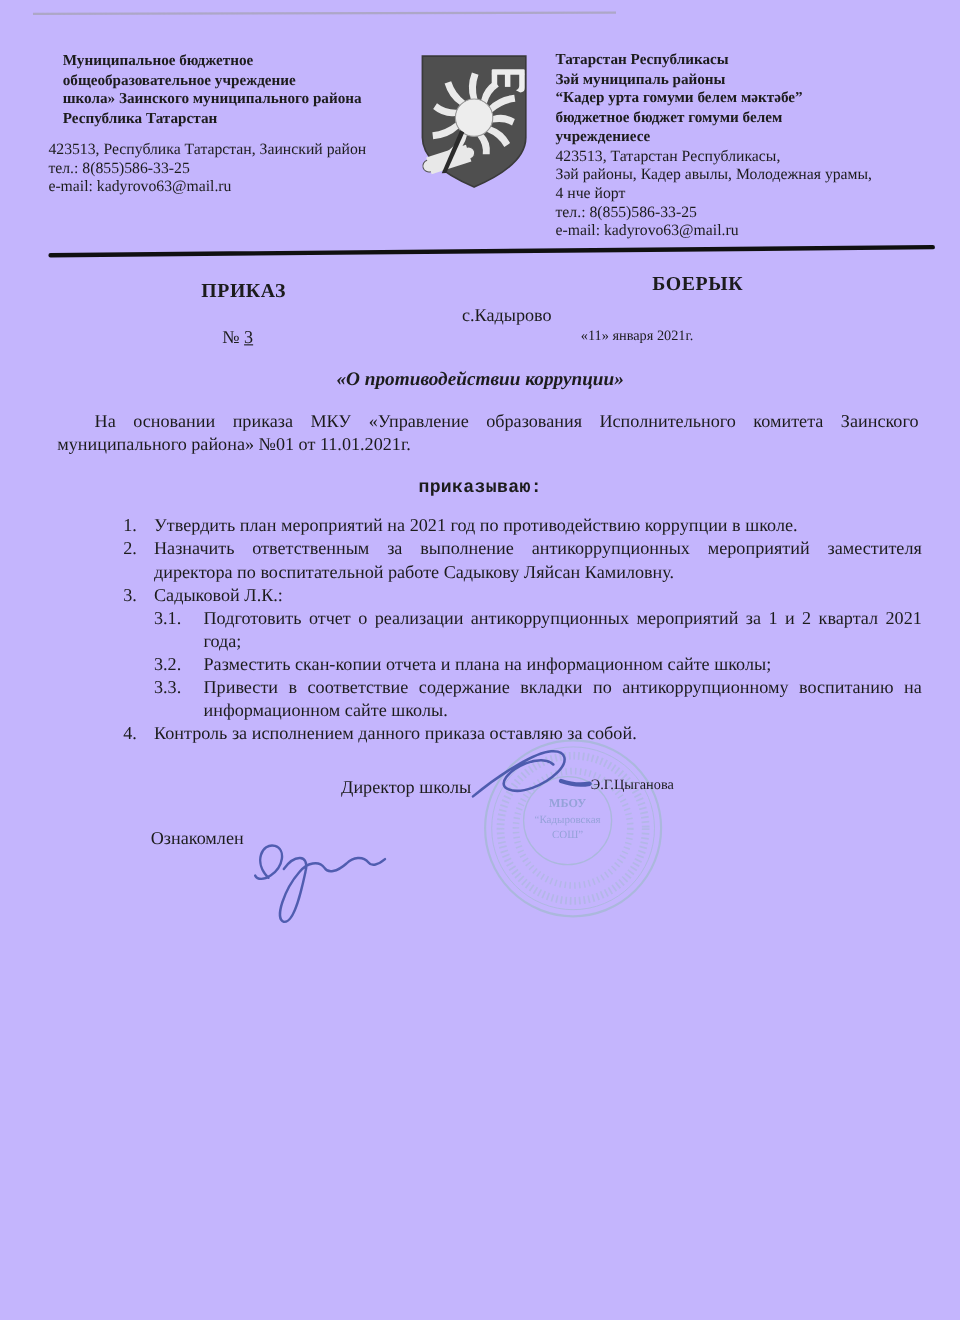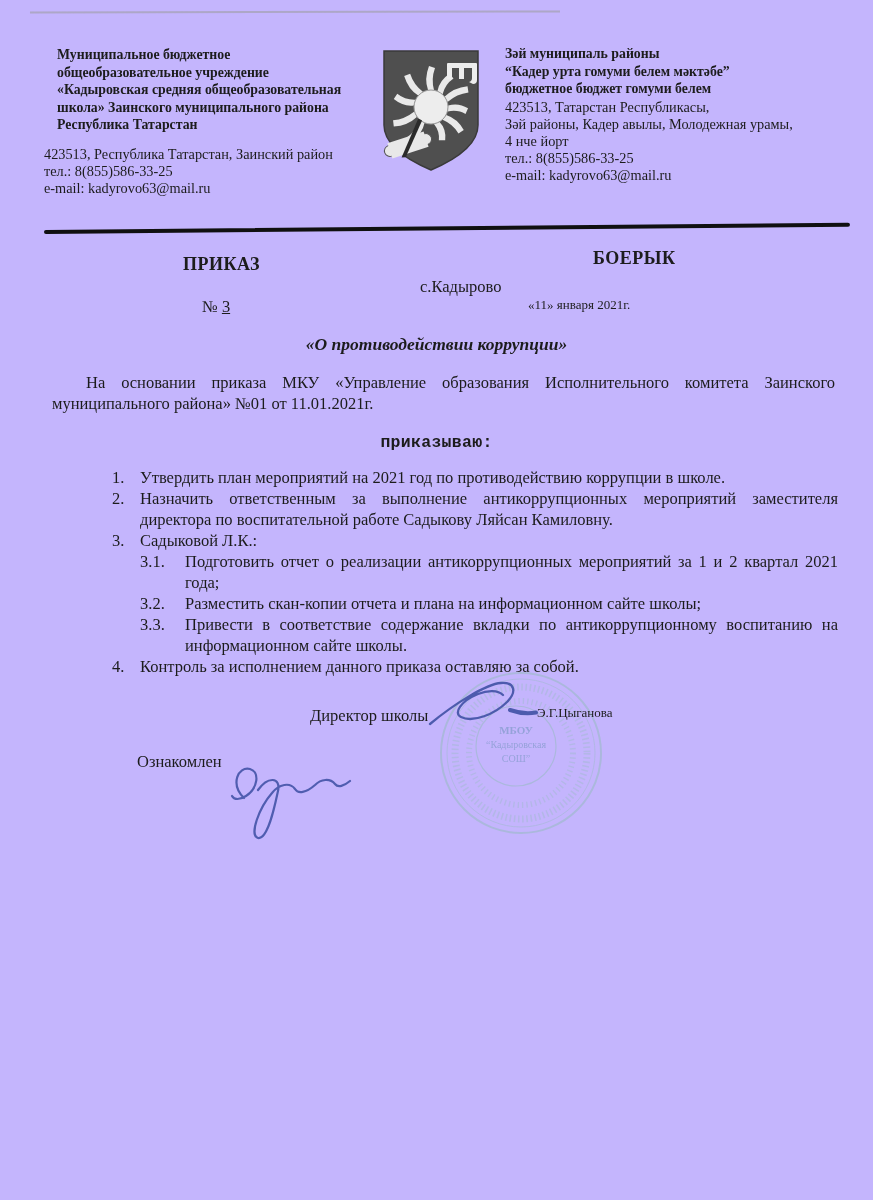--- a/index.html
+++ b/index.html
@@ -72,34 +72,35 @@
 
 <div class="page">
 
   <div class="scan-line"></div>
 
   <div class="txt-layer">
 
     <div class="hdr-left">
       <div class="org-line">Муниципальное бюджетное</div>
       <div class="org-line">общеобразовательное учреждение</div>
-      <div class="org-line">«Кадыровская  средняя общеобразовательная</div>
       <div class="org-line">школа» Заинского муниципального района</div>
       <div class="org-line">Республика Татарстан</div>
       <div class="addr">
         <div class="addr-line">423513, Республика Татарстан, Заинский район</div>
         <div class="addr-line">тел.: 8(855)586-33-25</div>
         <div class="addr-line">e-mail: kadyrovo63@mail.ru</div>
       </div>
     </div>
 
     <div class="hdr-right">
+      <div class="org-line">Татарстан Республикасы</div>
       <div class="org-line">Зәй муниципаль районы</div>
       <div class="org-line">“Кадер урта гомуми белем  мәктәбе”</div>
       <div class="org-line">бюджетное бюджет гомуми белем</div>
+      <div class="org-line">учреждениесе</div>
       <div class="addr">
         <div class="addr-line">423513, Татарстан Республикасы,</div>
         <div class="addr-line">Зәй районы, Кадер авылы, Молодежная урамы,</div>
         <div class="addr-line">4 нче йорт</div>
         <div class="addr-line">тел.: 8(855)586-33-25</div>
         <div class="addr-line">e-mail: kadyrovo63@mail.ru</div>
       </div>
     </div>
 
     <svg class="emblem" viewBox="0 0 114 135">

